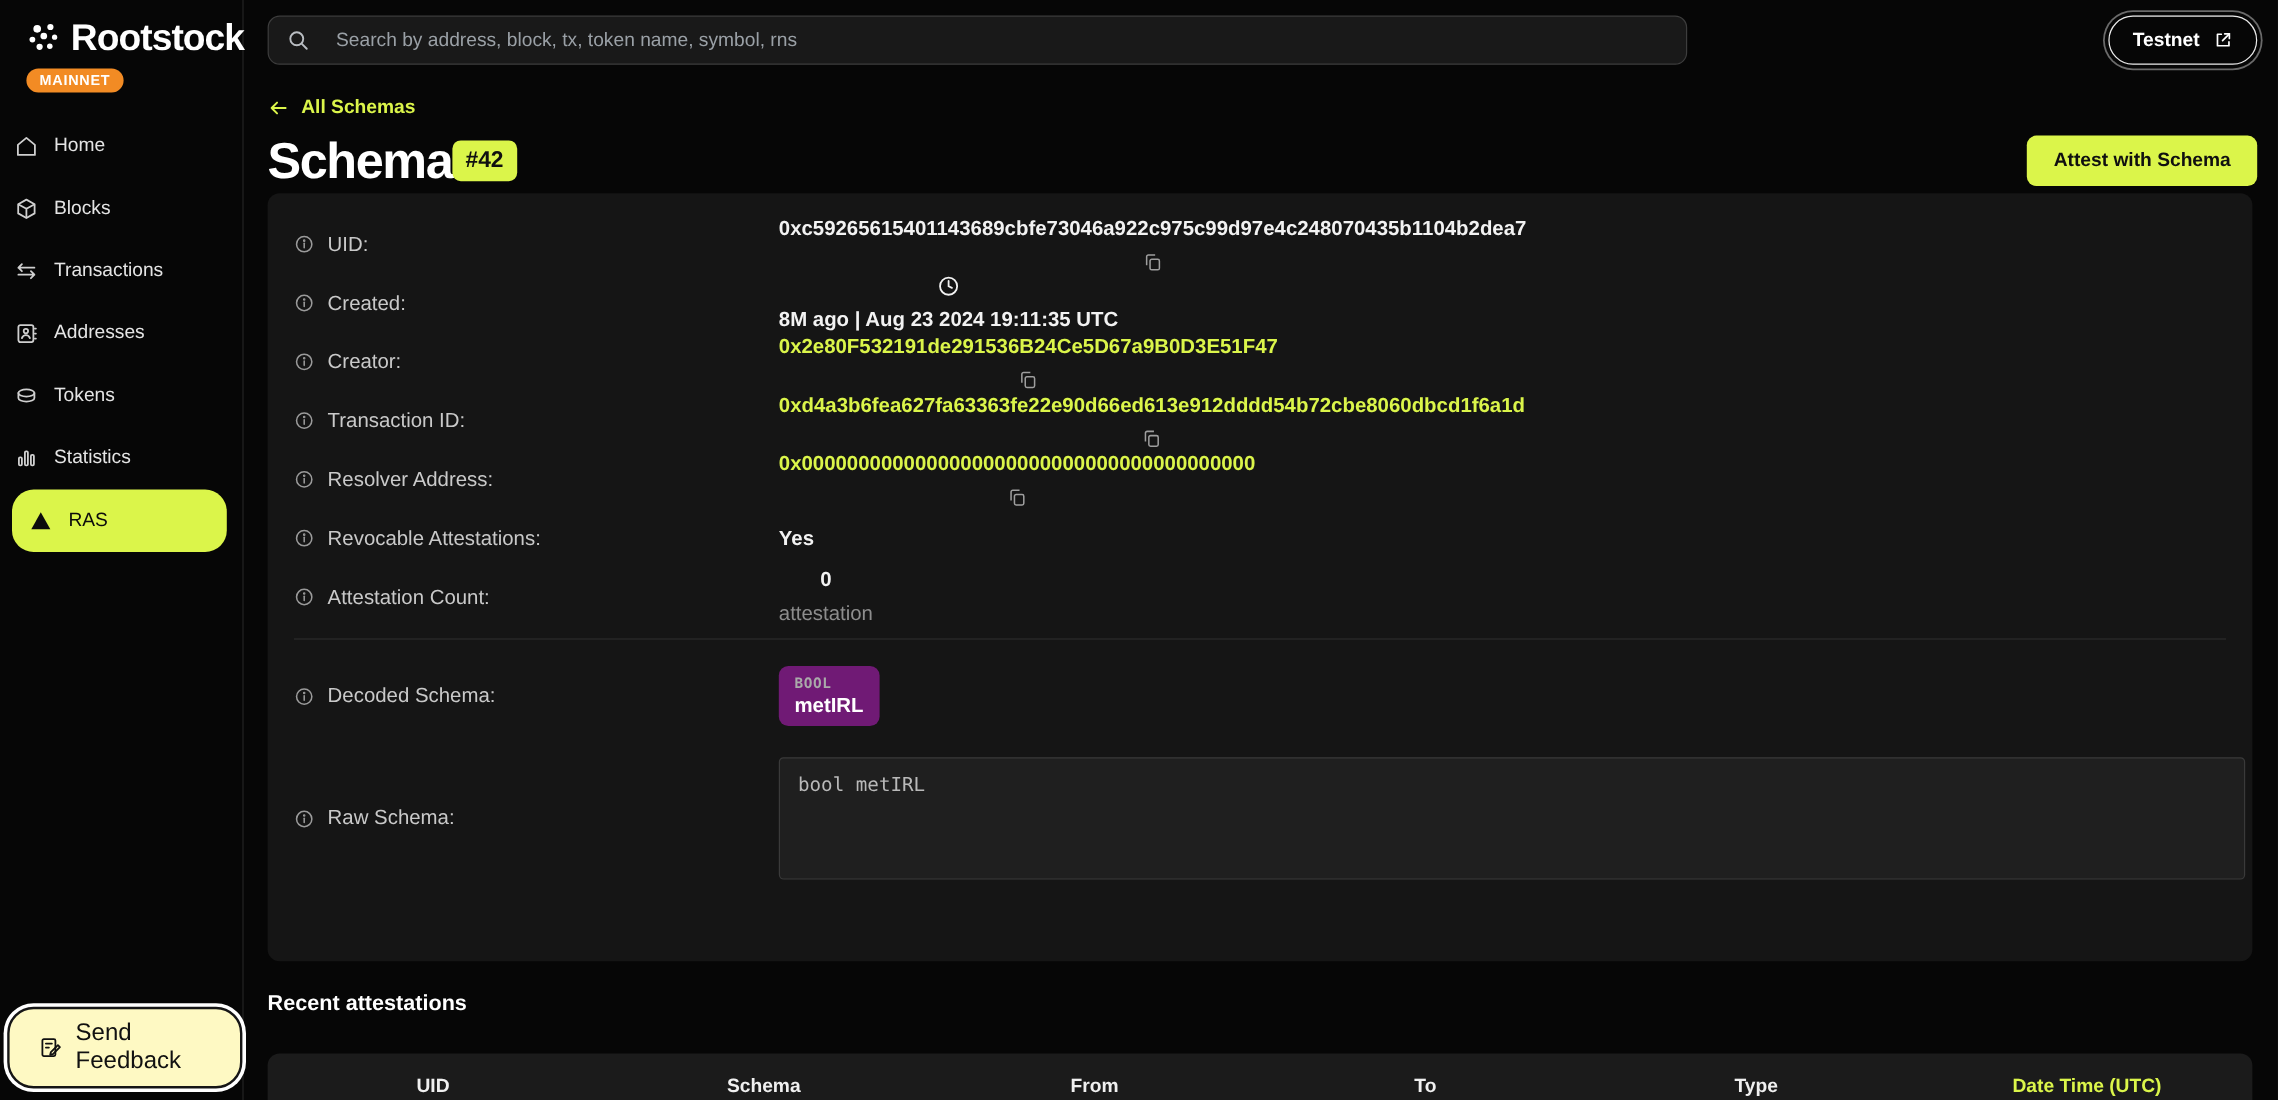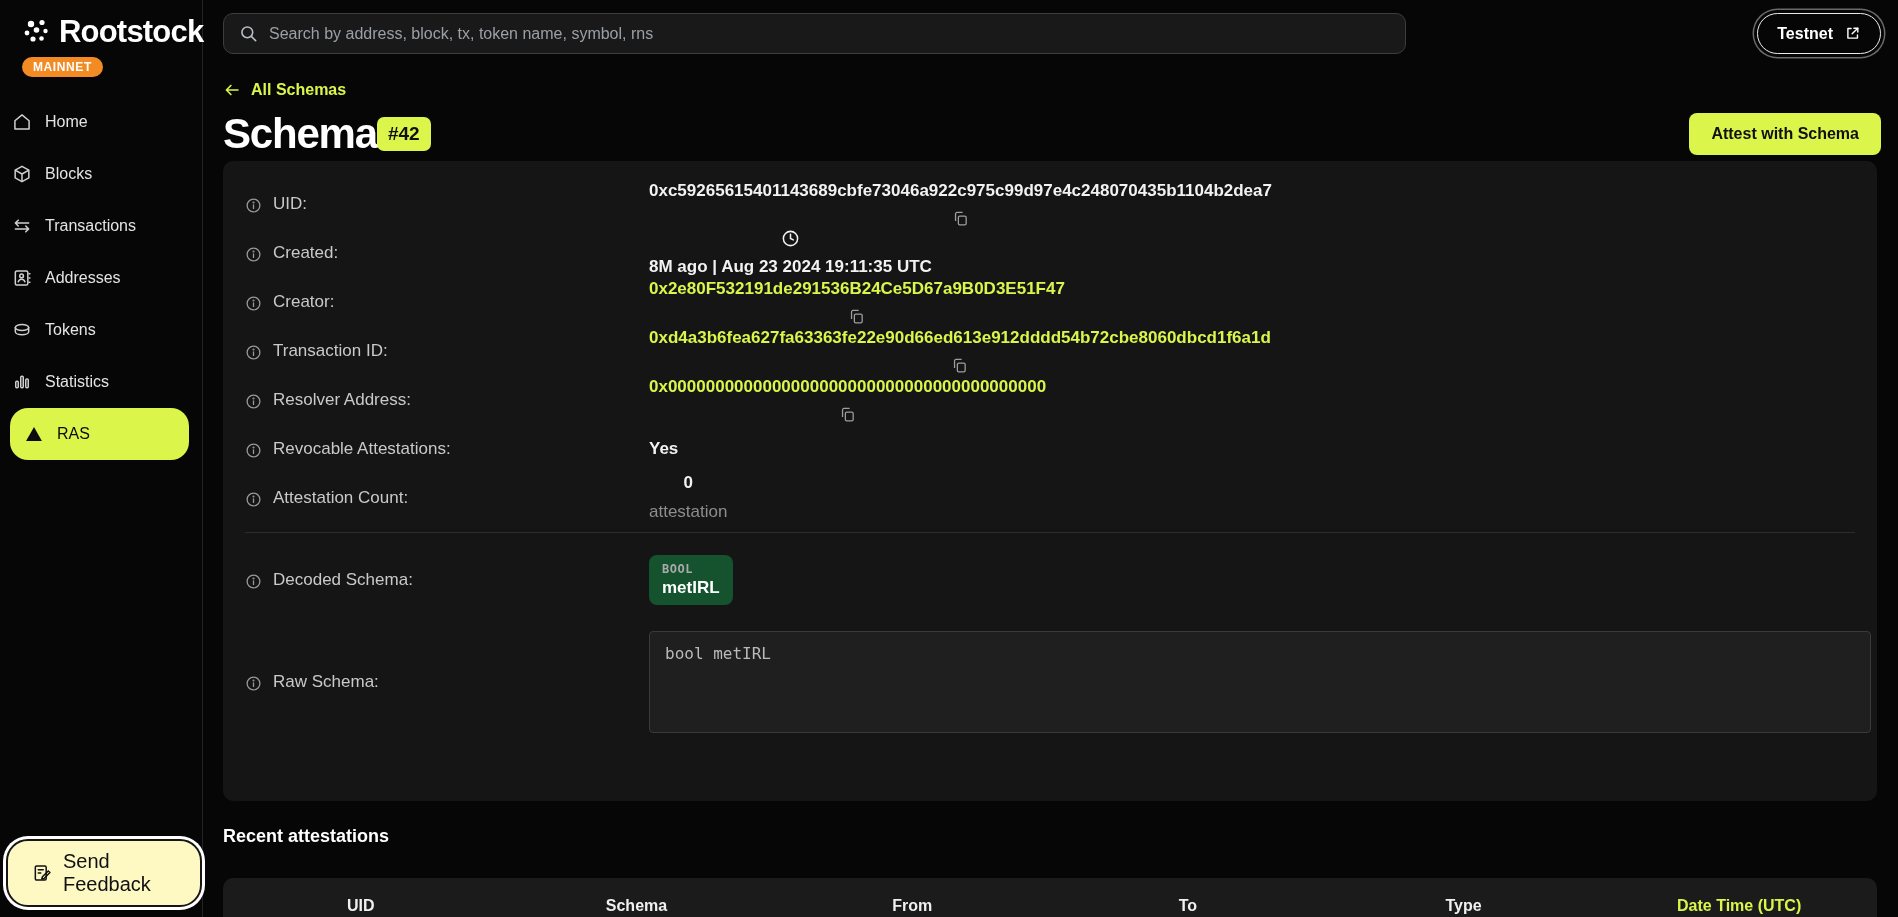--- a/index.html
+++ b/index.html
@@ -46,21 +46,21 @@
     border:2px solid #161616; box-shadow:0 0 0 3px #ffffff;
     border-radius:22px; padding:9px 24px;
     font-size:20px; font-weight:500; cursor:pointer;
   }
 
   
   .topbar { position:absolute; left:204px; right:0; top:0; height:66px; }
   .search {
     position:absolute; left:19px; top:13px; width:1183px; height:41px;
     background:#191919; border:1px solid #3d3d3d; border-radius:10px;
-    display:flex; align-items:center; gap:11px; padding:0 15px;
+    display:flex; align-items:center; gap:22px; padding:0 15px;
   }
   .search input {
     flex:1; background:transparent; border:none; outline:none;
     color:#dddddd; font-size:16px; font-family:"Liberation Sans", sans-serif;
   }
   .search input::placeholder { color:#9aa0a6; }
   .testnet-btn {
     position:absolute; right:17px; top:13px; height:41px;
     display:flex; align-items:center; gap:11px; padding:0 19px;
     background:transparent; color:#fff;
@@ -94,35 +94,35 @@
   }
 
   
   .card {
     position:absolute; left:19px; top:95px; width:1654px; height:640px;
     background:#151515; border-radius:10px; padding-top:18px;
   }
   .row { display:flex; align-items:center; min-height:49px; padding:0 22px; }
   .row-label {
     width:404px; flex:none;
-    display:flex; align-items:flex-end; gap:11px;
+    display:flex; align-items:center; gap:11px;
     color:#c9c9c9; font-size:17px;
   }
   .row-value {
     display:flex; align-items:center; gap:9px;
     font-size:17px; font-weight:600; color:#f2f2f2;flex-direction:column;
   }
   .link { color:var(--accent); font-weight:600; cursor:pointer; }
   .muted { color:#8d8d8d; font-weight:400; }
   .copy-btn { color:#9e9e9e; cursor:pointer; display:flex; align-items:center; }
   .divider { border-top:1px solid #2c2c2c; margin:10px 22px; }
 
   .row.tall { align-items:center; min-height:74px; }
   .chip {
-    background:#14532d; border-radius:8px; padding:7px 13px; display:inline-block;
+    background:#701a75; border-radius:8px; padding:7px 13px; display:inline-block;
   }
   .chip-type {
     font-family:"DejaVu Sans Mono", monospace;
     font-size:12px; color:#aaaaaa; letter-spacing:.5px;
   }
   .chip-name { font-size:17px; font-weight:700; color:#fff; margin-top:2px; }
 
   .row.raw { min-height:130px; }
   .raw-box {
     width:1222px; height:102px; resize:none;

